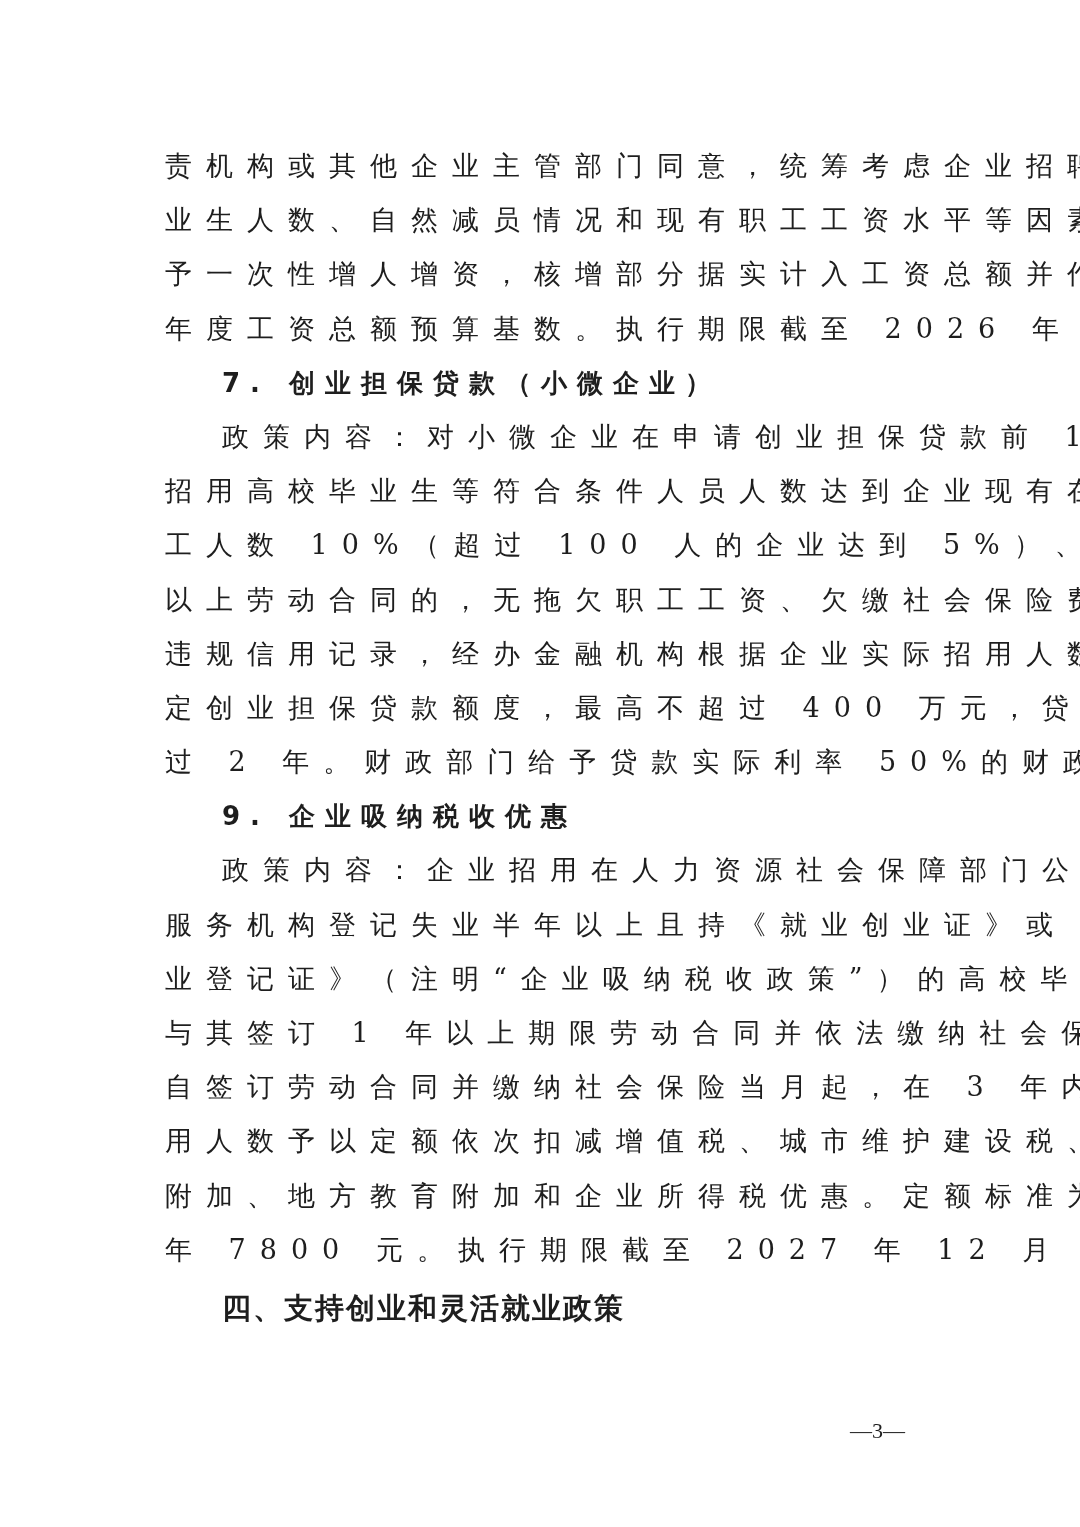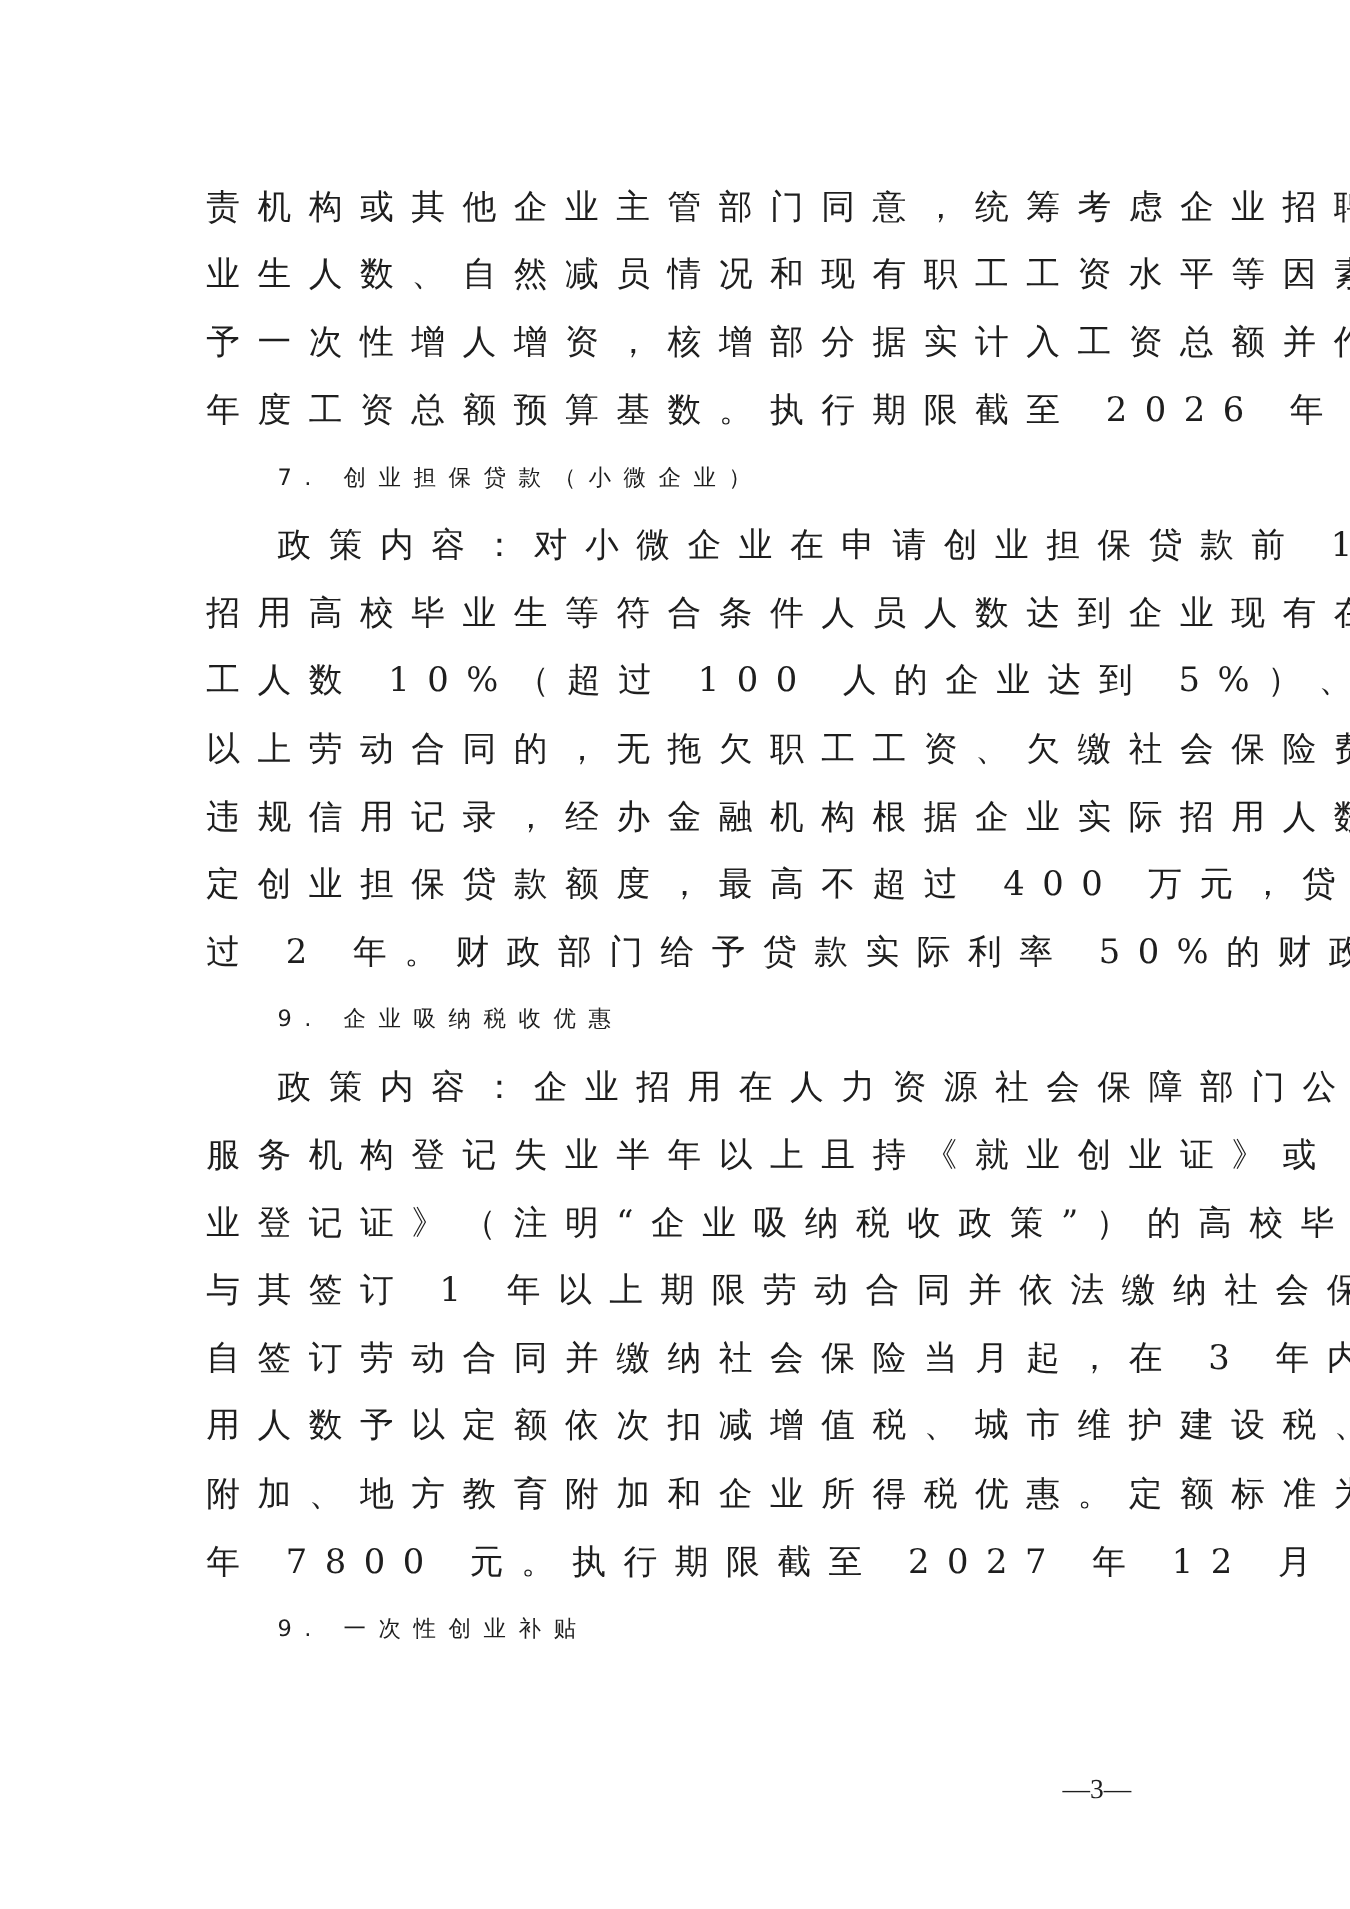--- a/index.html
+++ b/index.html
@@ -38,21 +38,22 @@
     letter-spacing: 14px;
     color: #1e1e1e;
   }
   .line.indent {
     padding-left: 57px;
   }
   .line.subhead {
     padding-left: 57px;
     letter-spacing: 10px;
     font-family: "DejaVu Sans", "Liberation Sans", sans-serif;
-    font-size: 18px;
+    font-size: 26px;
+    font-weight: bold;
   }
   .line.section {
     padding-left: 57px;
     letter-spacing: 2px;
     font-family: "DejaVu Sans", "Liberation Sans", sans-serif;
     font-weight: bold;
     font-size: 29px;
     height: 58px;
     line-height: 58px;
     margin-top: 2px;
@@ -98,18 +99,18 @@
       <span class="line indent">政策内容：企业招用在人力资源社会保障部门公共就业</span>
       <span class="line">服务机构登记失业半年以上且持《就业创业证》或《就业失</span>
       <span class="line">业登记证》（注明“企业吸纳税收政策”）的高校毕业生，</span>
       <span class="line">与其签订 1 年以上期限劳动合同并依法缴纳社会保险费的，</span>
       <span class="line">自签订劳动合同并缴纳社会保险当月起，在 3 年内按实际招</span>
       <span class="line">用人数予以定额依次扣减增值税、城市维护建设税、教育费</span>
       <span class="line">附加、地方教育附加和企业所得税优惠。定额标准为每人每</span>
       <span class="line">年 7800 元。执行期限截至 2027 年 12 月 31 日。</span>
     </div>
 
+    <span class="line section">四、支持创业和灵活就业政策</span>
 
-    <span class="line subhead">9. 一次性创业补贴</span>
   </div>
 
   <div class="page-number">—3—</div>
 </div>
 
 </body></html>

